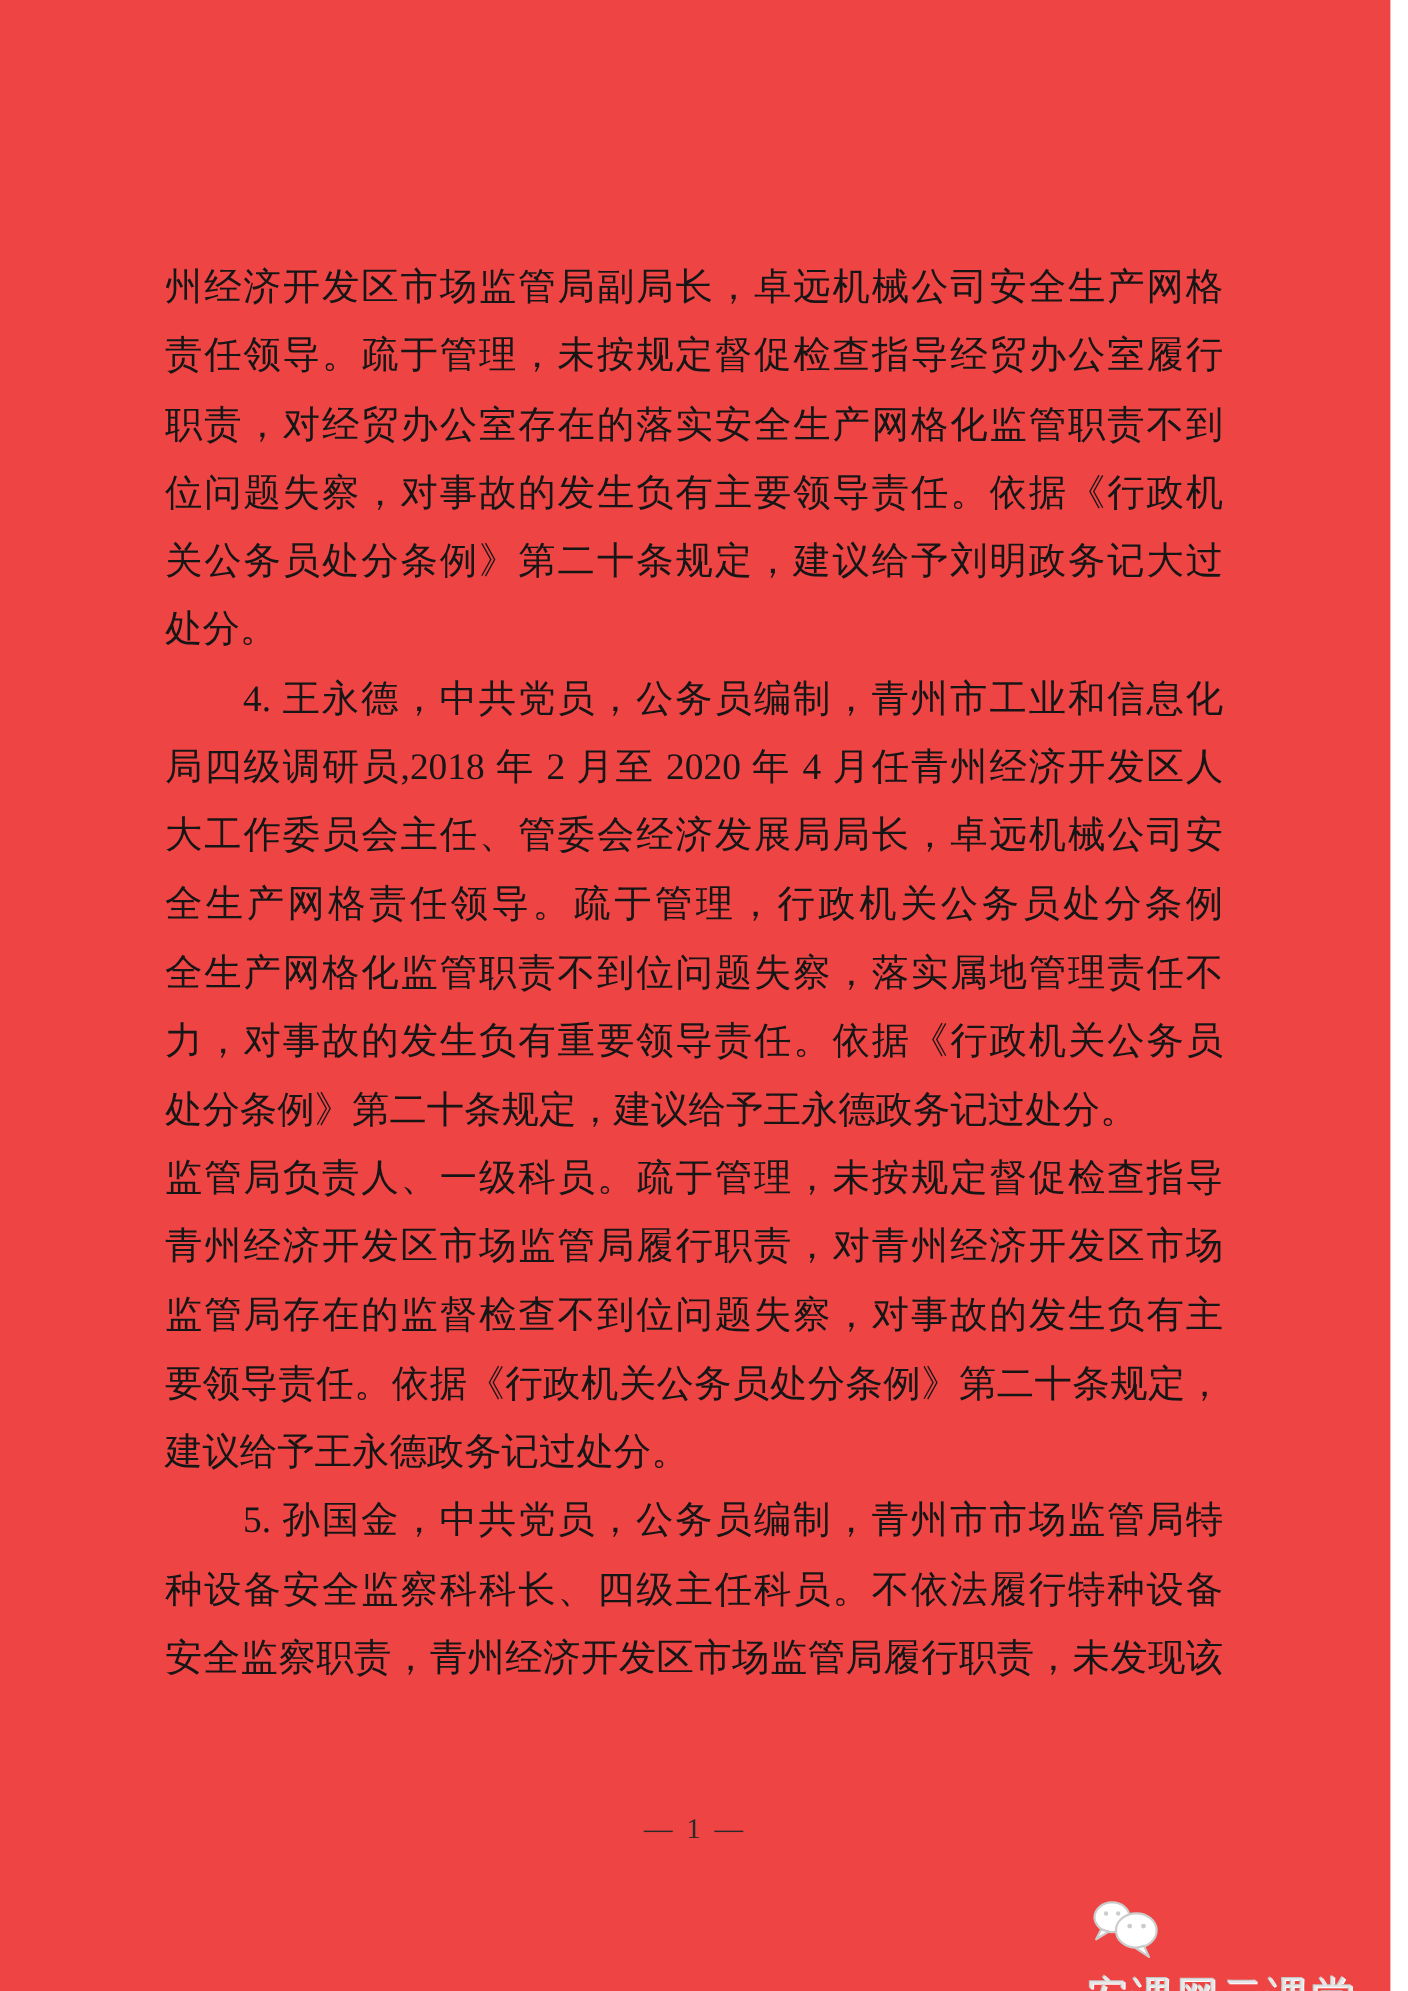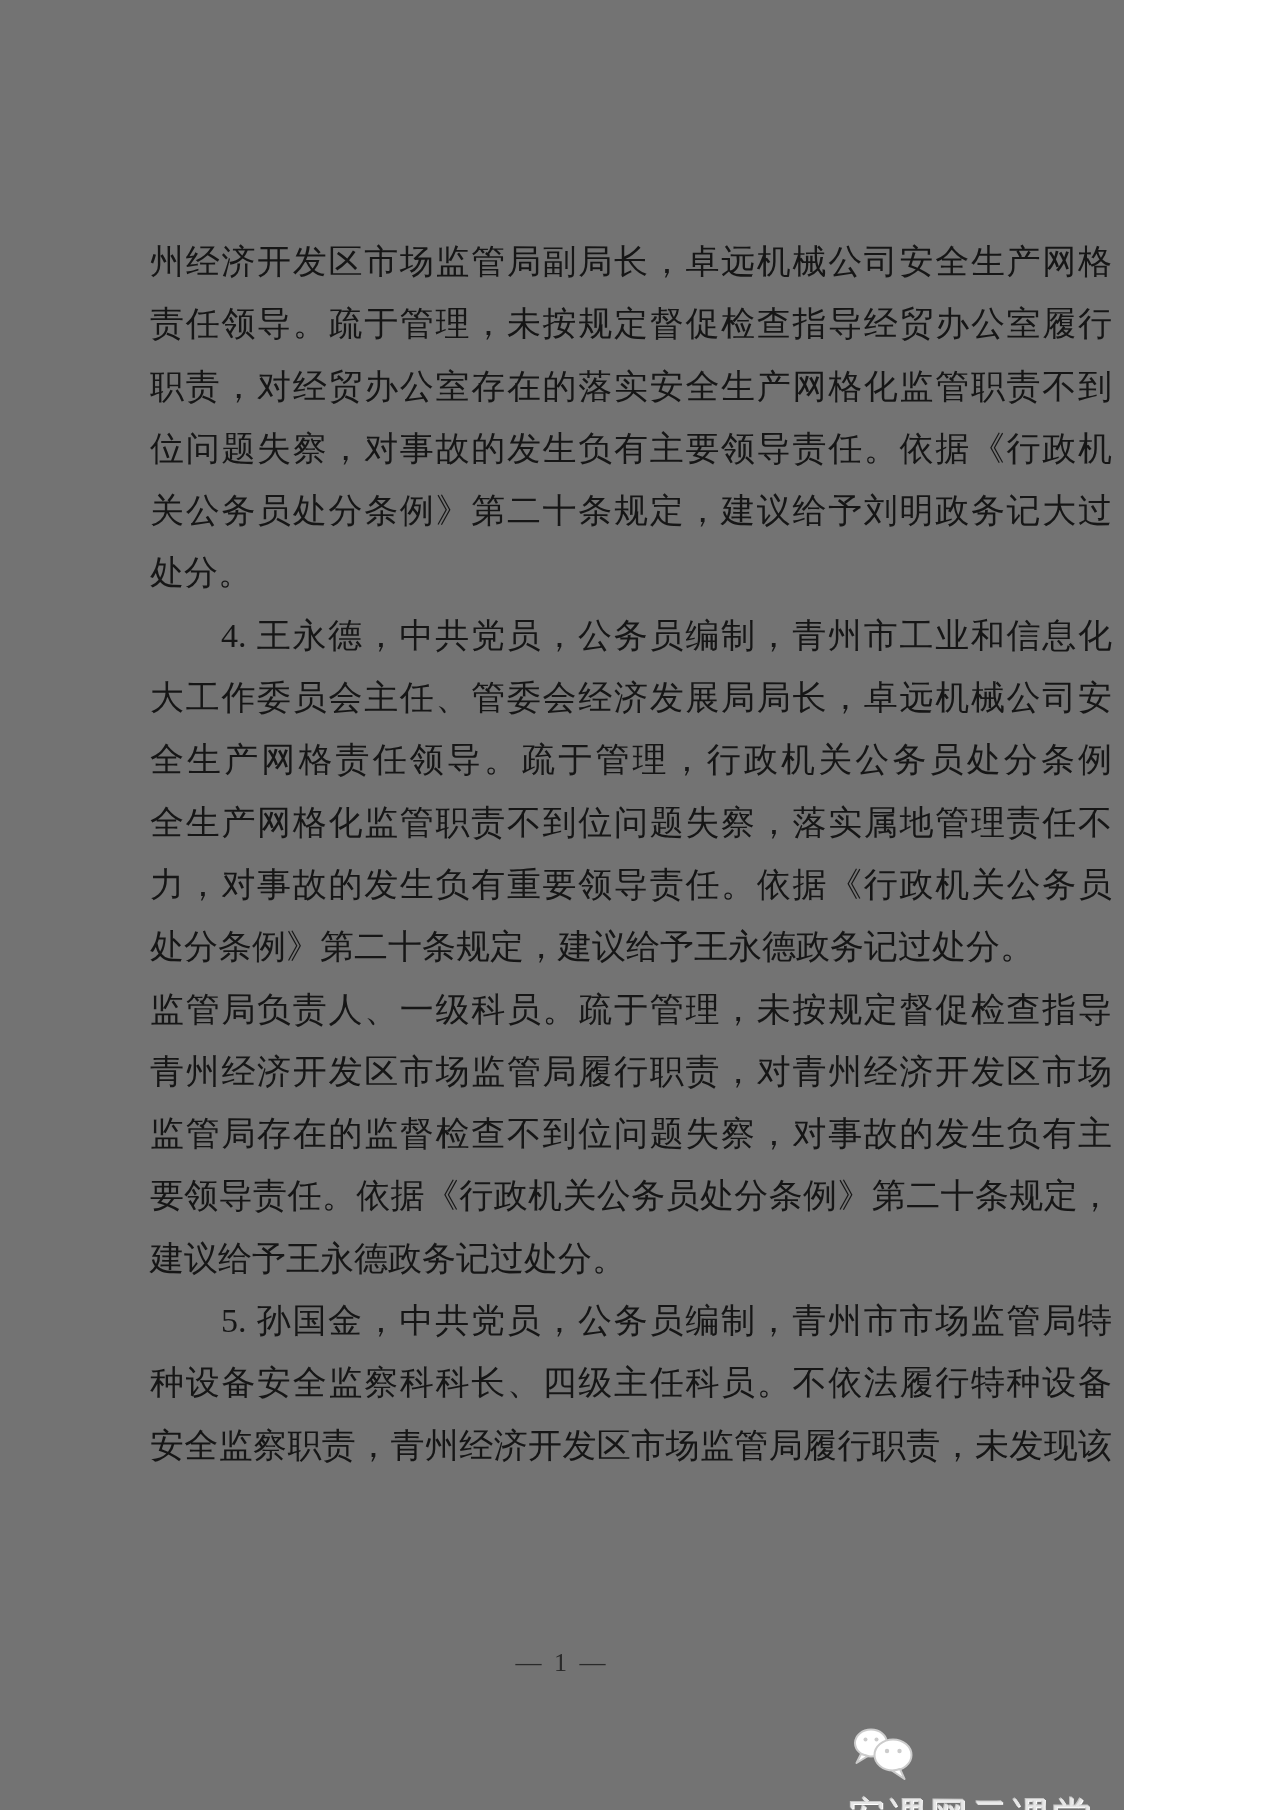--- a/index.html
+++ b/index.html
@@ -2,23 +2,23 @@
 <html><head>
 <meta charset="utf-8">
 <style>
   html, body {
     margin: 0;
     padding: 0;
     background: #ffffff;
   }
   .page {
     position: relative;
-    width: 1124px;
+    width: 1264px;
     height: 1810px;
-    background: #737373;
+    background: #ef4444;
     overflow: hidden;
     font-family: "Liberation Serif", serif;
   }
   .text-block {
     position: absolute;
     left: 150px;
     top: 231px;
     width: 962px;
     color: #161616;
     font-size: 34px;
@@ -77,20 +77,21 @@
 <div class="page">
 
   <main class="text-block">
     <div class="line">州经济开发区市场监管局副局长，卓远机械公司安全生产网格</div>
     <div class="line">责任领导。疏于管理，未按规定督促检查指导经贸办公室履行</div>
     <div class="line">职责，对经贸办公室存在的落实安全生产网格化监管职责不到</div>
     <div class="line">位问题失察，对事故的发生负有主要领导责任。依据《行政机</div>
     <div class="line">关公务员处分条例》第二十条规定，建议给予刘明政务记大过</div>
     <div class="line para-end">处分。</div>
     <div class="line indent">4. 王永德，中共党员，公务员编制，青州市工业和信息化</div>
+    <div class="line">局四级调研员,2018 年 2 月至 2020 年 4 月任青州经济开发区人</div>
     <div class="line">大工作委员会主任、管委会经济发展局局长，卓远机械公司安</div>
     <div class="line">全生产网格责任领导。疏于管理，行政机关公务员处分条例</div>
     <div class="line">全生产网格化监管职责不到位问题失察，落实属地管理责任不</div>
     <div class="line">力，对事故的发生负有重要领导责任。依据《行政机关公务员</div>
     <div class="line para-end">处分条例》第二十条规定，建议给予王永德政务记过处分。</div>
     <div class="line">监管局负责人、一级科员。疏于管理，未按规定督促检查指导</div>
     <div class="line">青州经济开发区市场监管局履行职责，对青州经济开发区市场</div>
     <div class="line">监管局存在的监督检查不到位问题失察，对事故的发生负有主</div>
     <div class="line">要领导责任。依据《行政机关公务员处分条例》第二十条规定，</div>
     <div class="line para-end">建议给予王永德政务记过处分。</div>

